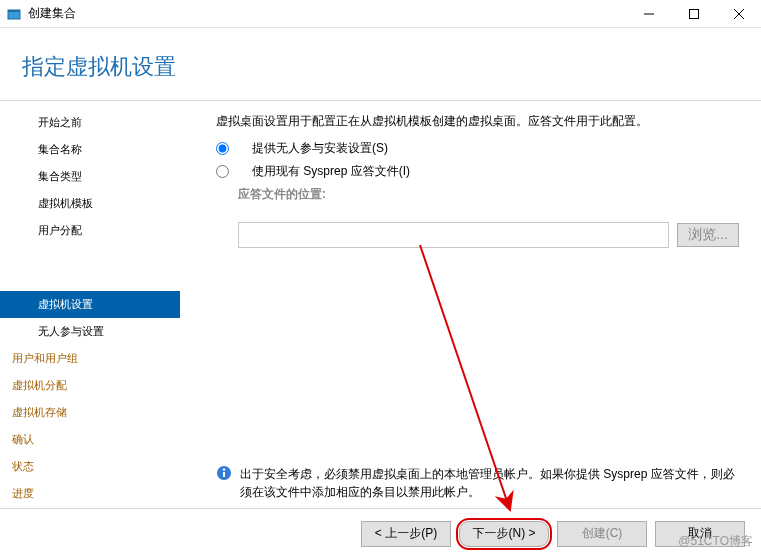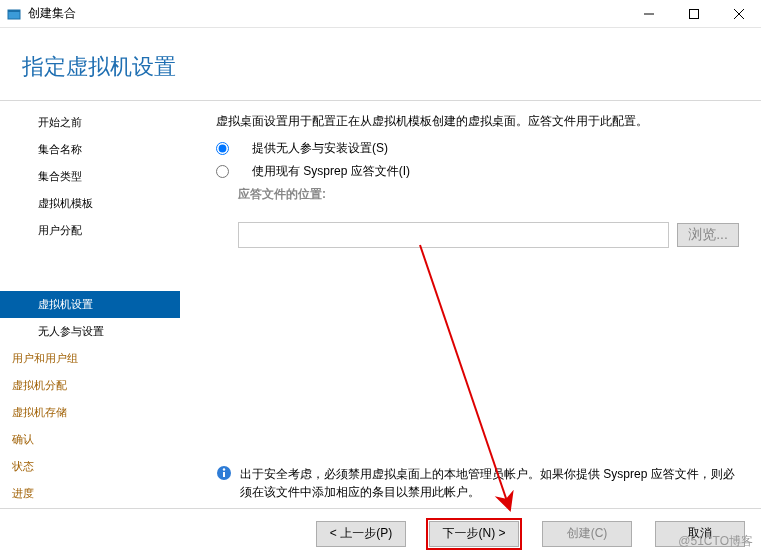--- a/index.html
+++ b/index.html
@@ -23,24 +23,24 @@
     .radio-row label { font-size: 12px; margin-left: 17px; }
     .file-loc { margin-top: 6px; margin-left: 22px; }
     .file-loc .lbl { font-size: 12px; color: #888; margin-bottom: 19px; font-weight: bold; }
     .file-input-row { display: flex; gap: 8px; align-items: center; }
     .file-input { flex: 1; height: 26px; border: 1px solid #c8c8c8; padding: 2px 6px; background: #fff; }
     .file-input:disabled { background: #fff; color: #999; }
     .browse-btn { width: 62px; height: 24px; border: 1px solid #adadad; background: #e1e1e1; font-size: 14px; color: #888; cursor: default; }
     .info-row { position: absolute; bottom: 10px; left: 36px; right: 22px; display: flex; align-items: flex-start; gap: 8px; }
     .info-icon { width: 16px; height: 16px; flex-shrink: 0; }
     .info-text { font-size: 12px; color: #000; line-height: 1.5; }
-    .footer { position: absolute; bottom: 0; left: 0; right: 0; height: 50px; border-top: 1px solid #d8d8d8; display: flex; align-items: center; justify-content: flex-end; padding-right: 16px; gap: 23px; }
+    .footer { position: absolute; bottom: 0; left: 0; right: 0; height: 50px; border-top: 1px solid #d8d8d8; display: flex; align-items: center; justify-content: flex-end; padding-right: 16px; gap: 8px; }
     .btn { min-width: 90px; height: 26px; border: 1px solid #adadad; background: #e1e1e1; font-size: 12px; cursor: pointer; padding: 0 10px; }
     .btn:disabled { color: #888; cursor: default; }
-    .btn.highlight-box { outline: 2px solid #d00; outline-offset: 1px; }
+    .btn.highlight-box { outline: 2px solid #d00; outline-offset: 1px; border-radius: 10px; }
     .watermark { position: absolute; bottom: 8px; right: 8px; color: #999; font-size: 12px; z-index: 5; }
     .arrow-overlay { position: absolute; pointer-events: none; z-index: 4; }
   </style>
 </head>
 <body>
 
 <div class="title-bar">
   <span class="icon">
     <svg width="14" height="14" viewBox="0 0 14 14">
         <rect x="1" y="3" width="12" height="9" fill="#3b9bd8" stroke="#1a6fa8"></rect>

